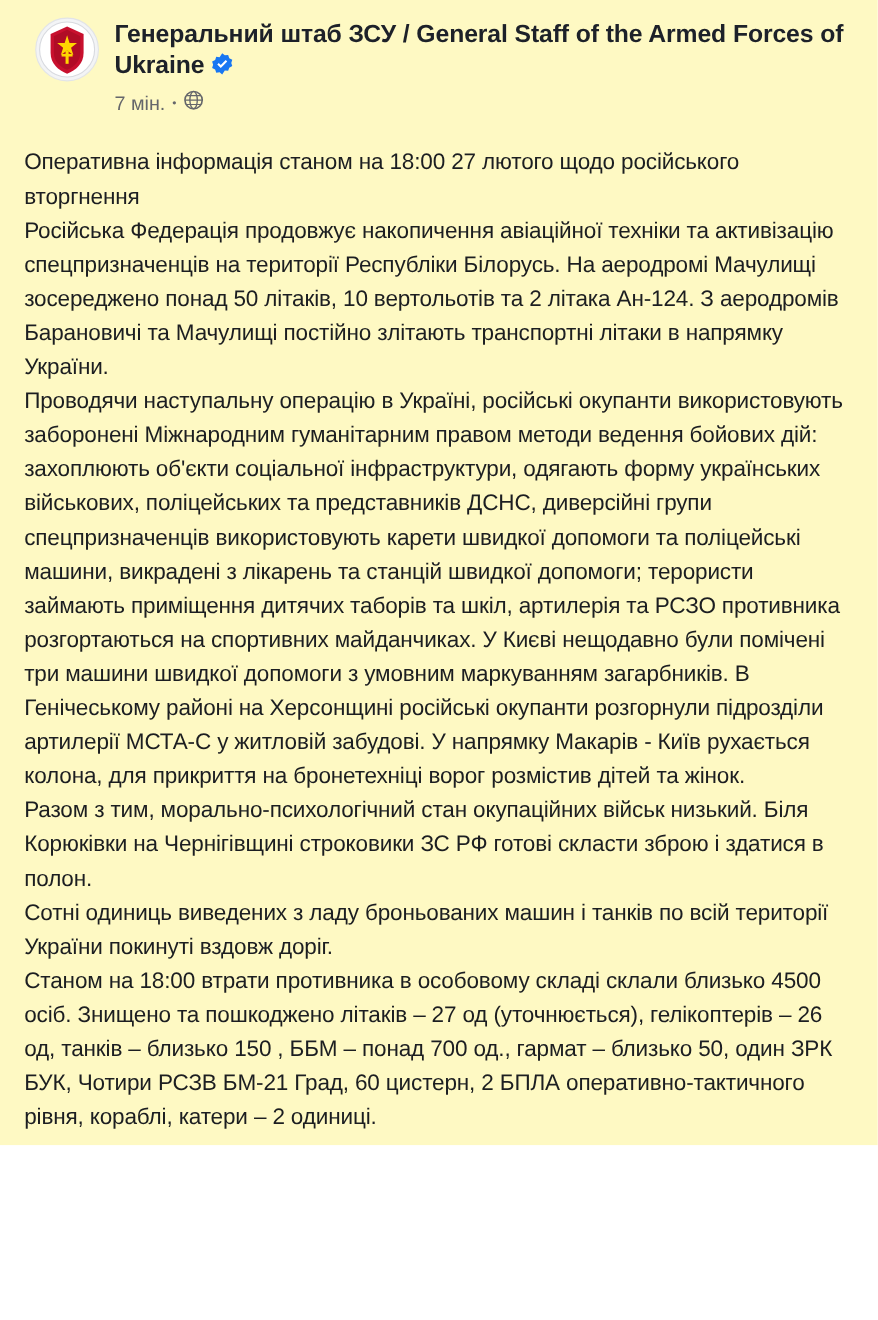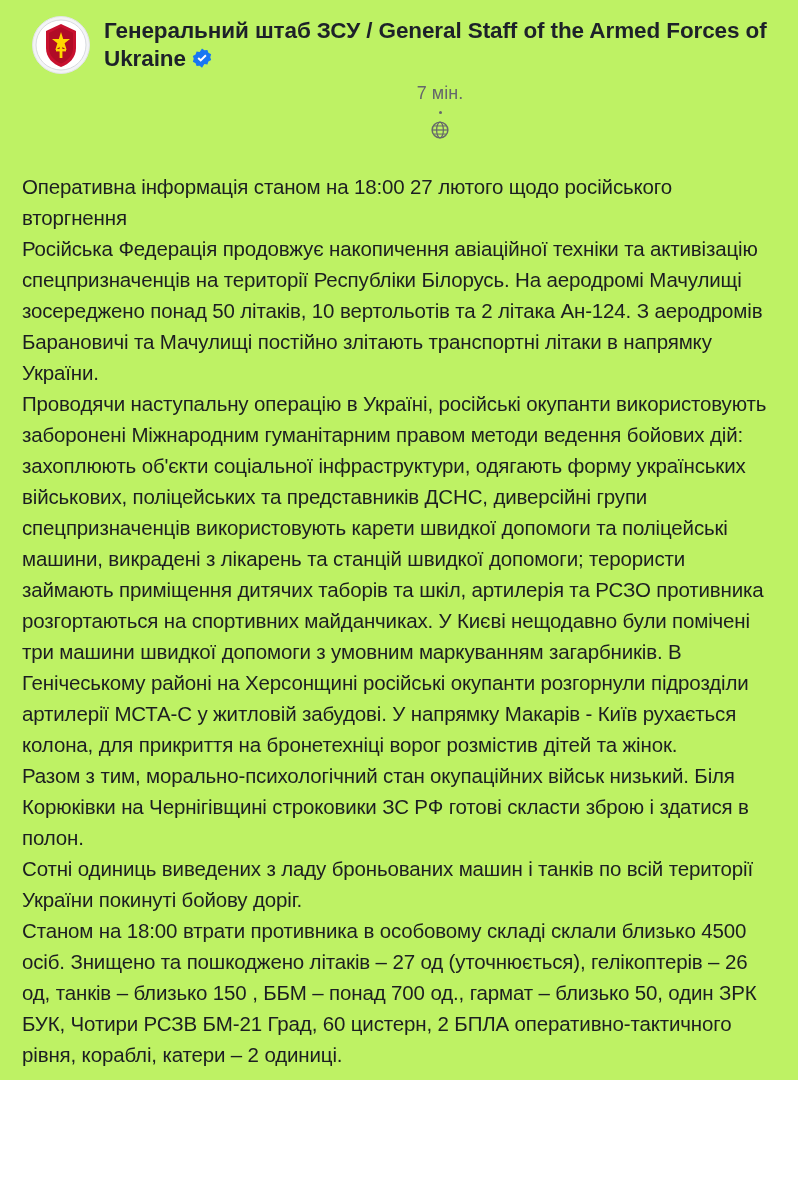--- a/index.html
+++ b/index.html
@@ -10,21 +10,21 @@
   }
   body {
     width: 798px;
     min-height: 1200px;
     font-family: "Liberation Sans", sans-serif;
     color: #1c1e21;
     -webkit-font-smoothing: antialiased;
   }
   .post {
     width: 798px;
-    background: #bef264;
+    background: #fef9c3;
     padding: 16px 22px 10px 22px;
   }
   .post-header {
     display: flex;
     align-items: flex-start;
     gap: 14px;
     padding-left: 10px;
   }
   .avatar {
     width: 58px;
@@ -59,21 +59,20 @@
     margin-left: 5px;
   }
   .meta {
     display: flex;
     align-items: center;
     gap: 7px;
     margin-top: 6px;
     font-size: 18px;
     color: #65676b;
     line-height: 22px;
-    flex-direction: column;
   }
   .meta .dot {
     width: 3px;
     height: 3px;
     border-radius: 50%;
     background: #65676b;
     display: inline-block;
   }
   .globe { display: inline-block; vertical-align: -3px; }
   .post-body {
@@ -130,17 +129,17 @@
         </span>
       </div>
     </div>
   </div>
 
   <div class="post-body">
     <p class="para">Оперативна інформація станом на 18:00 27 лютого щодо російського вторгнення</p>
     <p class="para">Російська Федерація продовжує накопичення авіаційної техніки та активізацію спецпризначенців на території Республіки Білорусь. На аеродромі Мачулищі зосереджено понад 50 літаків, 10 вертольотів та 2 літака Ан-124. З аеродромів Барановичі та Мачулищі постійно злітають транспортні літаки в напрямку України.</p>
     <p class="para">Проводячи наступальну операцію в Україні, російські окупанти використовують заборонені Міжнародним гуманітарним правом методи ведення бойових дій: захоплюють об'єкти соціальної інфраструктури, одягають форму українських військових, поліцейських та представників ДСНС, диверсійні групи спецпризначенців використовують карети швидкої допомоги та поліцейські машини, викрадені з лікарень та станцій швидкої допомоги; терористи займають приміщення дитячих таборів та шкіл, артилерія та РСЗО противника розгортаються на спортивних майданчиках. У Києві нещодавно були помічені три машини швидкої допомоги з умовним маркуванням загарбників. В Генічеському районі на Херсонщині російські окупанти розгорнули підрозділи артилерії МСТА-С у житловій забудові. У напрямку Макарів - Київ рухається колона, для прикриття на бронетехніці ворог розмістив дітей та жінок.</p>
     <p class="para">Разом з тим, морально-психологічний стан окупаційних військ низький. Біля Корюківки на Чернігівщині строковики ЗС РФ готові скласти зброю і здатися в полон.</p>
-    <p class="para">Сотні одиниць виведених з ладу броньованих машин і танків по всій території України покинуті бойову доріг.</p>
+    <p class="para">Сотні одиниць виведених з ладу броньованих машин і танків по всій території України покинуті вздовж доріг.</p>
     <p class="para">Станом на 18:00 втрати противника в особовому складі склали близько 4500 осіб. Знищено та пошкоджено літаків – 27 од (уточнюється), гелікоптерів – 26 од, танків – близько 150 , ББМ – понад 700 од., гармат – близько 50, один ЗРК БУК, Чотири РСЗВ БМ-21 Град, 60 цистерн, 2 БПЛА оперативно-тактичного рівня, кораблі, катери – 2 одиниці.</p>
   </div>
 
 </div>
 
 </body></html>

